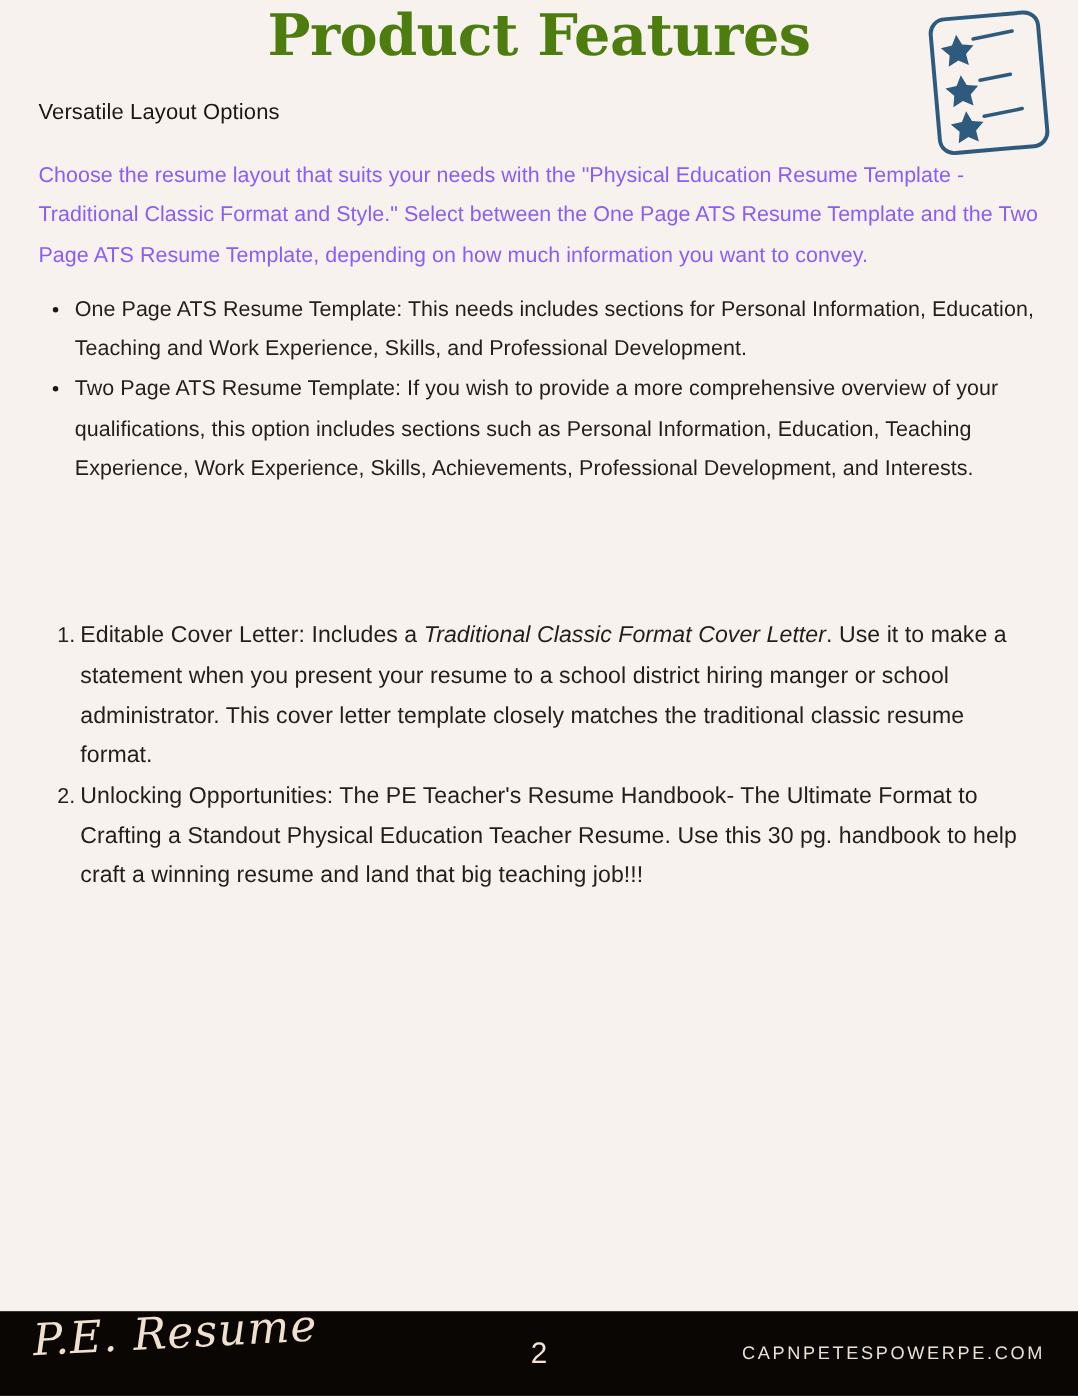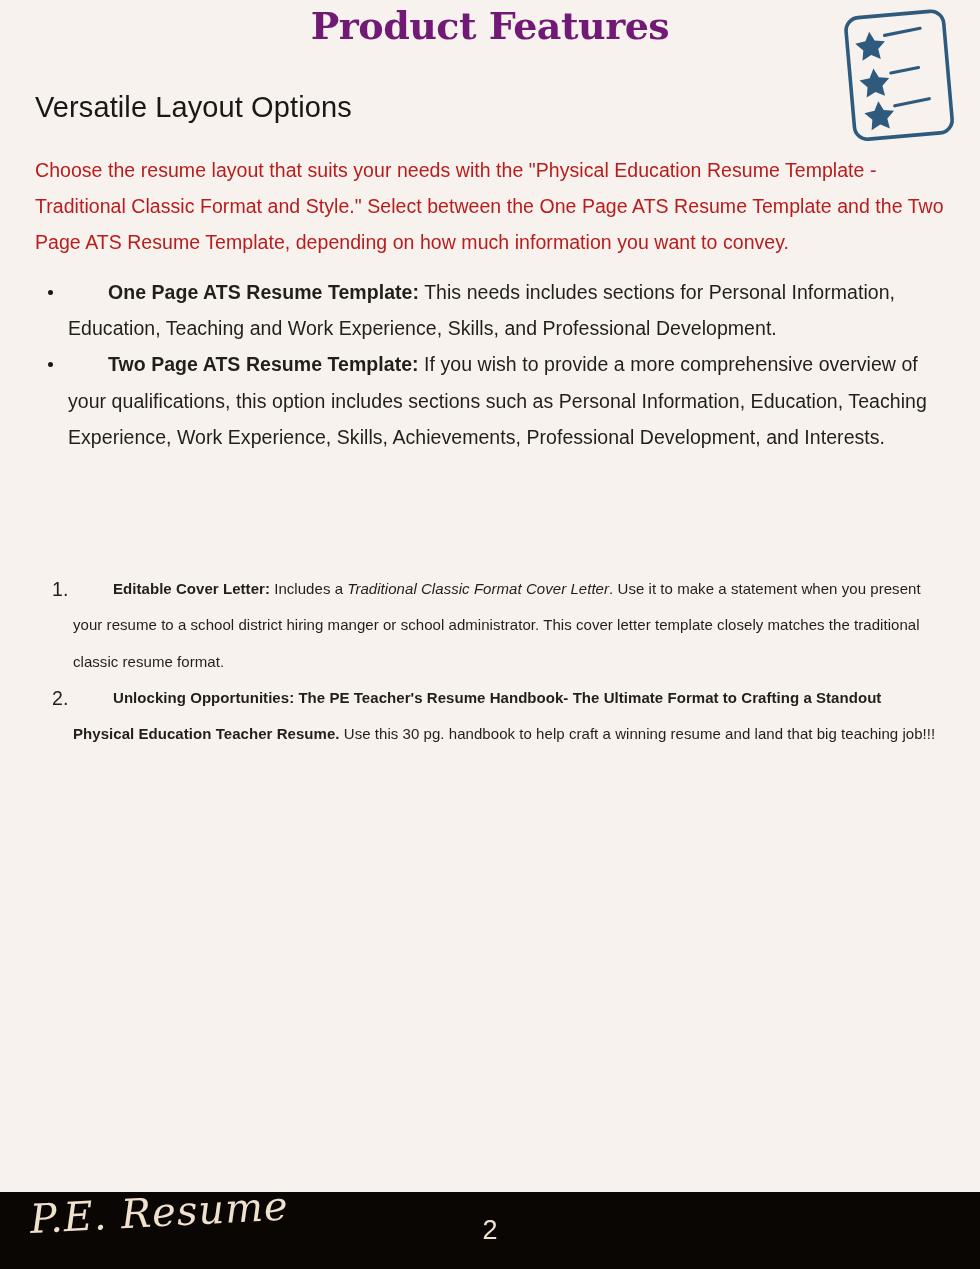--- a/index.html
+++ b/index.html
@@ -27,23 +27,23 @@
 
   
   .doc-title {
     position:absolute;
     top:6px;
     left:0;
     width:980px;
     text-align:center;
     font-family:"DejaVu Serif", "Liberation Serif", serif;
     font-weight:bold;
-    font-size:38px;
+    font-size:52px;
     letter-spacing:-0.5px;
-    color:#701a75;
+    color:#4d7c0f;
     line-height:1.05;
   }
 
   
   .checklist-icon {
     position:absolute;
     top:4px;
     right:8px;
     width:140px;
     height:140px;
@@ -51,32 +51,32 @@
 
   
   .content {
     position:absolute;
     top:90px;
     left:35px;
     width:910px;
   }
 
   h2.section-heading {
-    font-size:29px;
+    font-size:20px;
     font-weight:400;
     color:#1b1714;
     letter-spacing:0.1px;
     line-height:1.2;
   }
 
   p.body-text {
     font-size:19.5px;
     font-weight:400;
     line-height:36.3px;
-    color:#b91c1c;
+    color:#8b5cf6;
     letter-spacing:0.05px;
   }
 
   ul.feature-list, ol.bonus-list {
     list-style:none;
   }
 
   ul.feature-list > li {
     position:relative;
     padding-left:33px;
@@ -95,37 +95,37 @@
     border-radius:50%;
     background:#1b1714;
   }
 
   ol.bonus-list {
     counter-reset:bonus;
   }
   ol.bonus-list > li {
     position:relative;
     padding-left:38px;
-    font-size:15px;
+    font-size:21px;
     line-height:36.3px;
     color:#221e1a;
     letter-spacing:0.05px;
     counter-increment:bonus;
   }
   ol.bonus-list > li::before {
     content:counter(bonus) ".";
     position:absolute;
     left:17px;
     top:0;
     font-size:19.5px;
     line-height:36.3px;
     color:#221e1a;
   }
 
-  b, .b { font-weight:bold;margin-left:40px; }
+  b, .b { font-weight:normal; }
   i, .i { font-style:italic; }
 
   
   .sp-para   { height:27px; }
   .sp-list   { height:13px; }
   .sp-sect   { height:31px; }
 
   
   .footer {
     position:absolute;
@@ -223,15 +223,16 @@
     <ol class="bonus-list">
       <li><b class="b">Editable Cover Letter:</b><span> Includes a </span><i class="i">Traditional Classic Format Cover Letter</i><span>. Use it to make a statement when you present your resume to a school district hiring manger or school administrator. This cover letter template closely matches the traditional classic resume format.</span></li>
       <li><b class="b">Unlocking Opportunities: The PE Teacher's Resume Handbook- The Ultimate Format to Crafting a Standout Physical Education Teacher Resume.</b><span> Use this 30 pg. handbook to help craft a winning resume and land that big teaching job!!!</span></li>
     </ol>
 
   </div>
 
   <div class="footer">
     <div class="footer-logo">P.E. Resume</div>
     <div class="footer-page">2</div>
+    <div class="footer-url">CAPNPETESPOWERPE.COM</div>
   </div>
 
 </div>
 
 </body></html>

